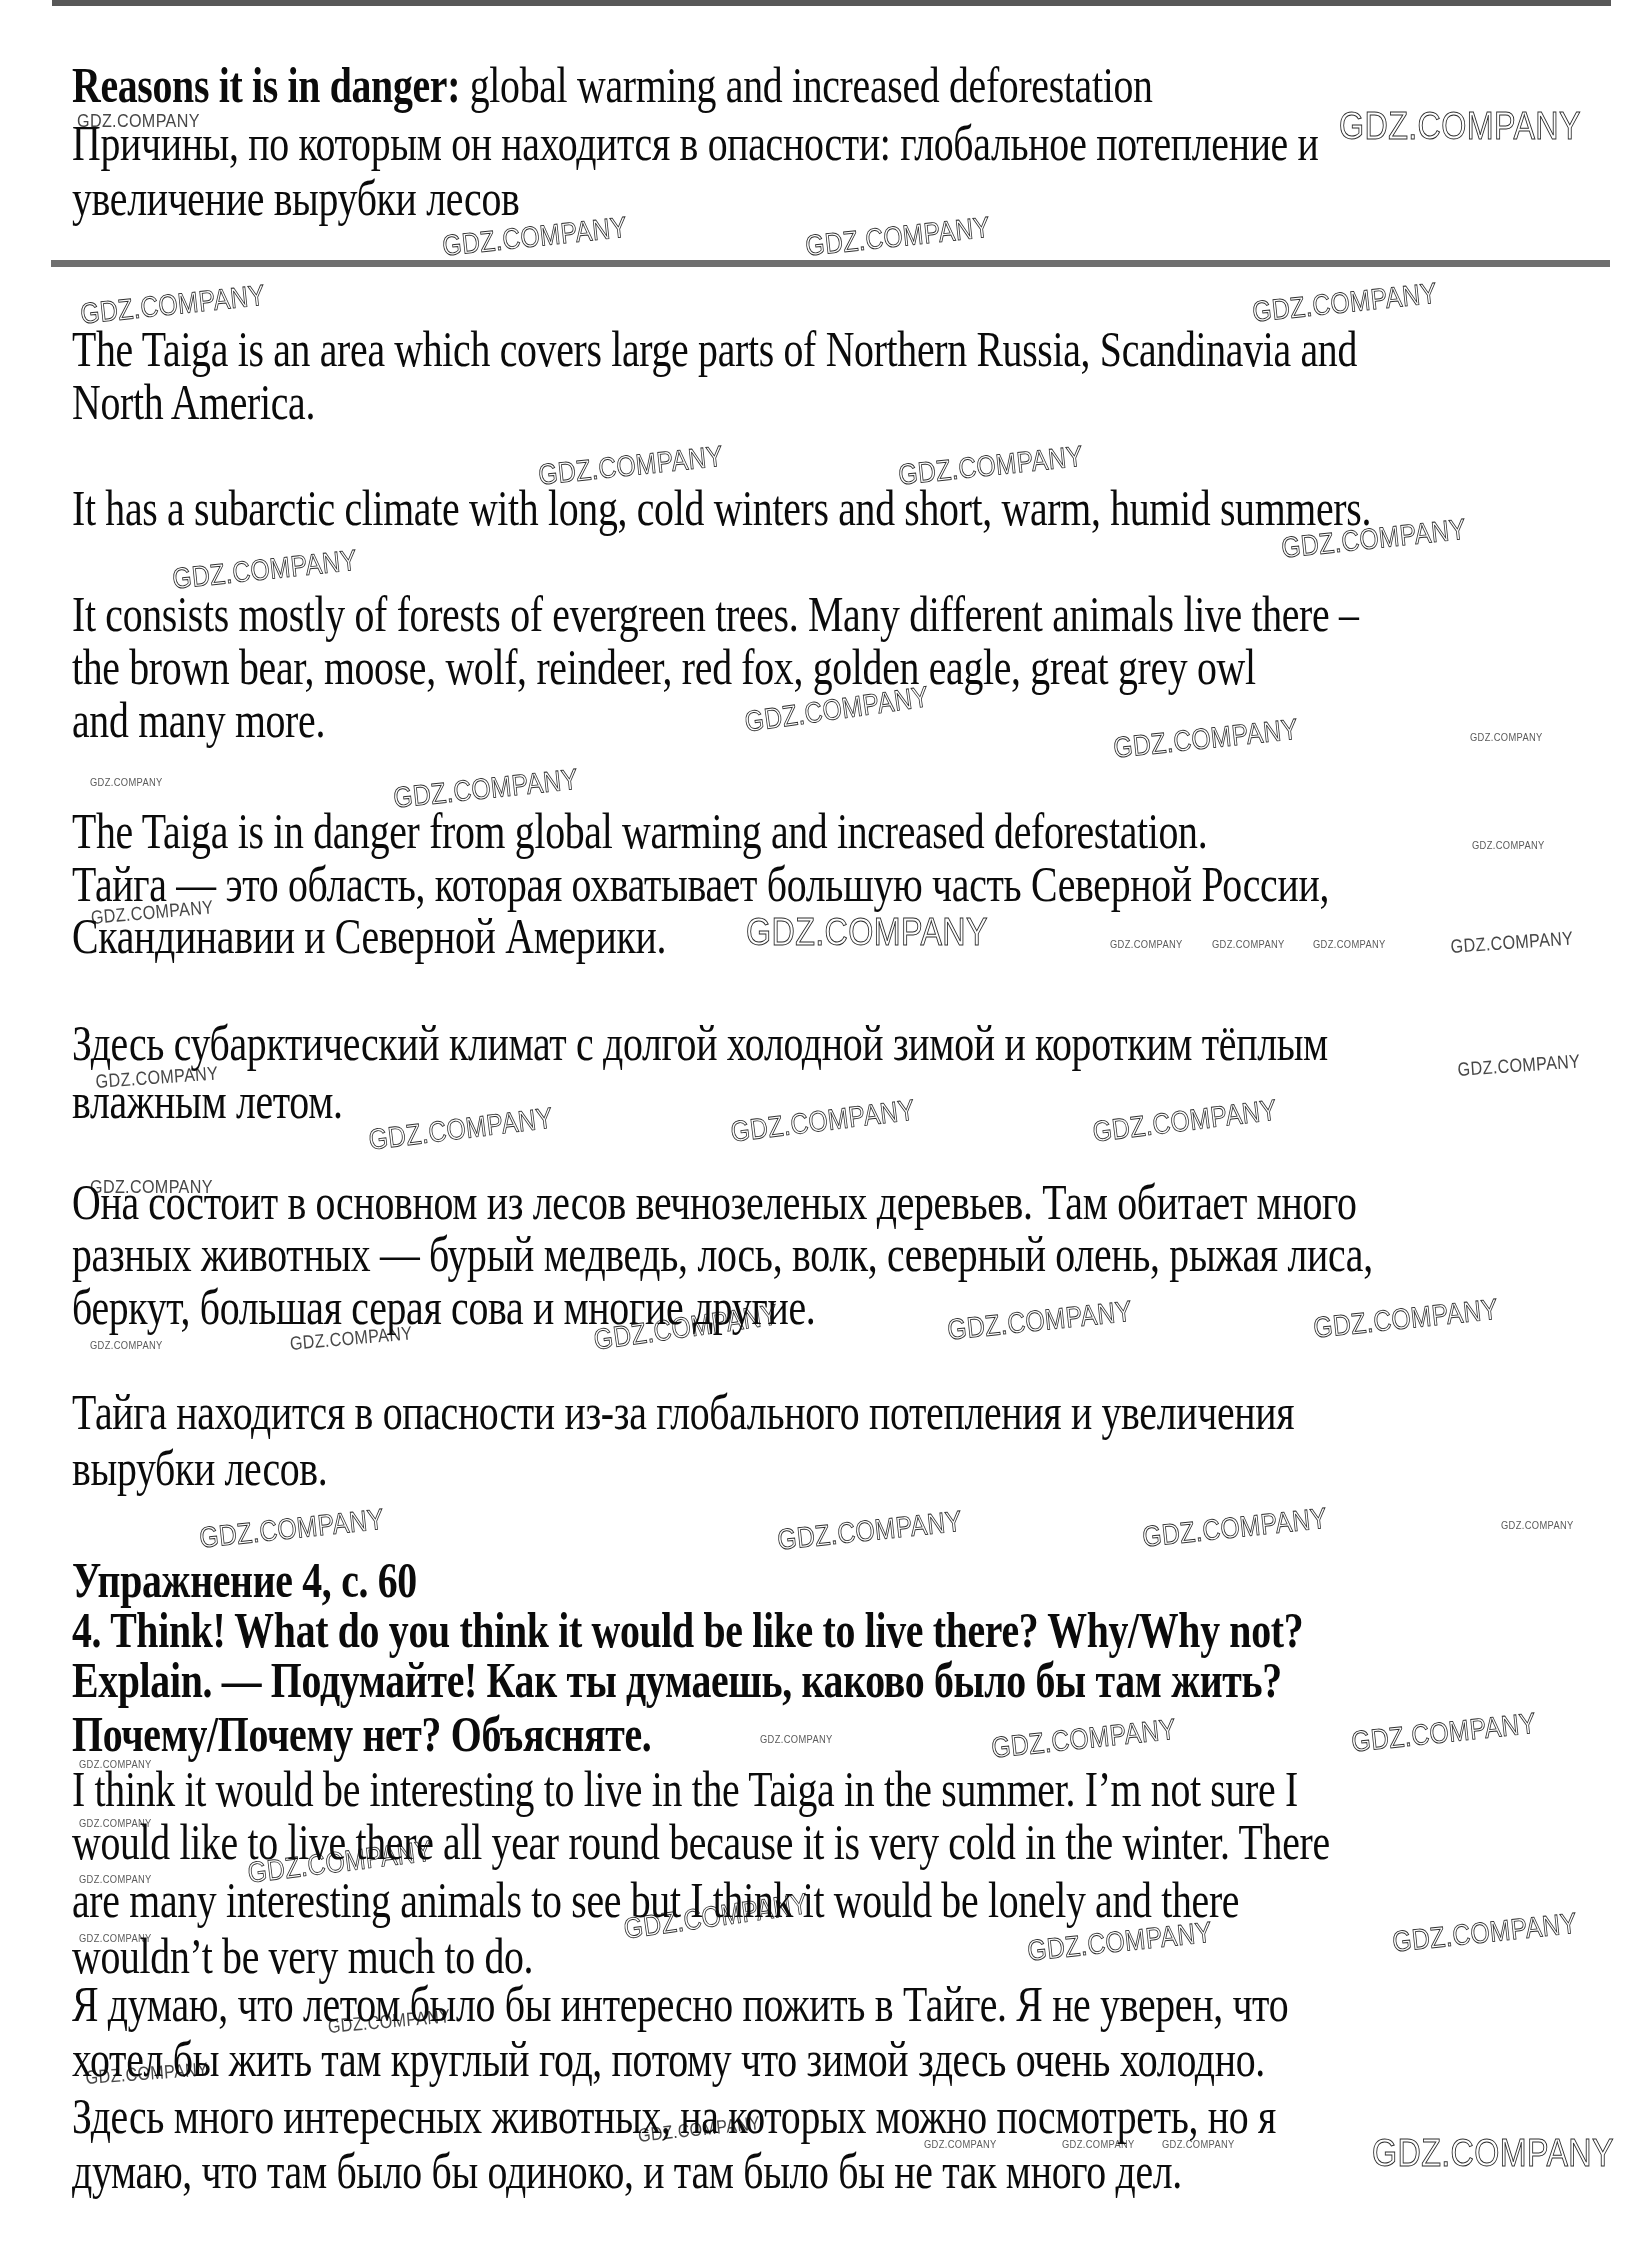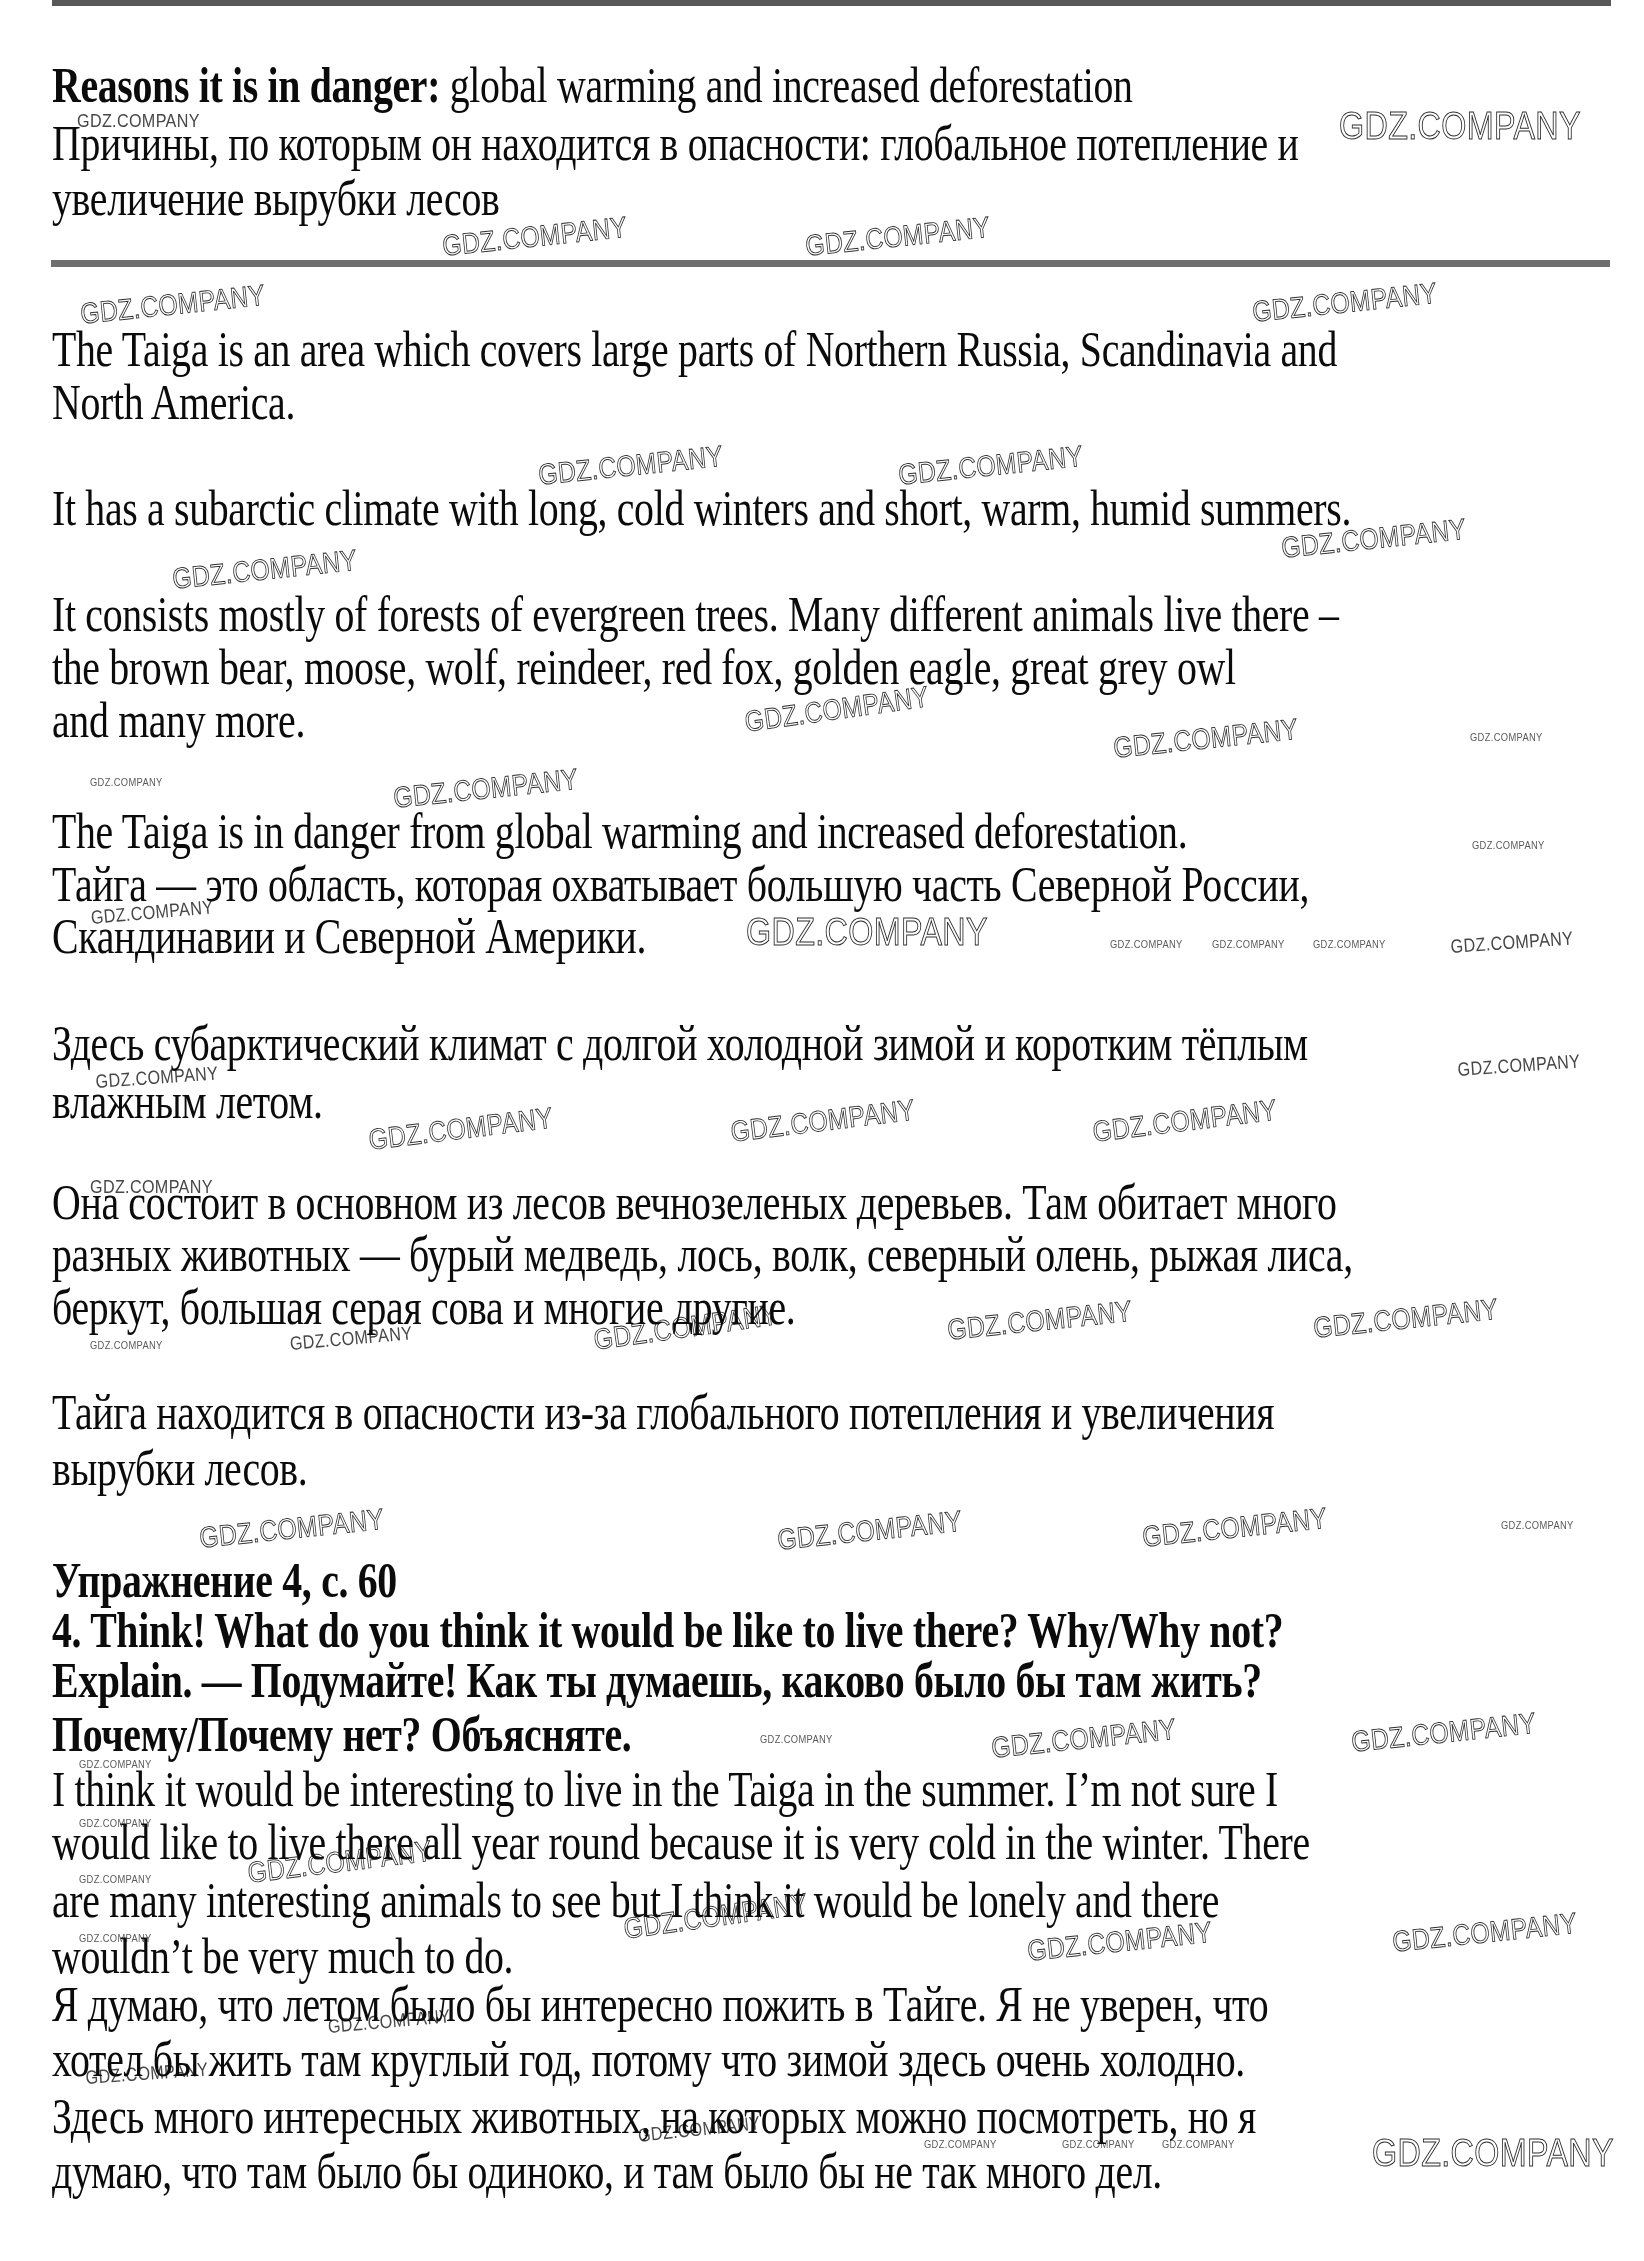--- a/index.html
+++ b/index.html
@@ -97,21 +97,21 @@
       <span class="wm m" style="left: 1026px; top: 1937px; transform: rotate(-6deg) scale(0.85, 1);">GDZ.COMPANY</span>
       <span class="wm m" style="left: 1391px; top: 1928px; transform: rotate(-6deg) scale(0.85, 1);">GDZ.COMPANY</span>
       <span class="wm s" style="left: 327px; top: 2017px; transform: rotate(-5deg) scale(0.85, 1);">GDZ.COMPANY</span>
       <span class="wm s" style="left: 85px; top: 2068px; transform: rotate(-4deg) scale(0.85, 1);">GDZ.COMPANY</span>
       <span class="wm s" style="left: 637px; top: 2126px; transform: rotate(-6deg) scale(0.85, 1);">GDZ.COMPANY</span>
       <span class="wm xs" style="left: 924px; top: 2139px; transform: rotate(0deg) scale(0.85, 1);">GDZ.COMPANY</span>
       <span class="wm xs" style="left: 1062px; top: 2139px; transform: rotate(0deg) scale(0.85, 1);">GDZ.COMPANY</span>
       <span class="wm xs" style="left: 1162px; top: 2139px; transform: rotate(0deg) scale(0.85, 1);">GDZ.COMPANY</span>
       <span class="wm l" style="left: 1372px; top: 2134px; transform: rotate(0deg) scale(0.85, 1);">GDZ.COMPANY</span>
     </div>
-  <div id="text-layer" style="position:absolute; inset:0; z-index:2;">
+  <div id="text-layer" style="position:absolute; inset:0; z-index:2;margin-left:20px;">
       <div class="line" style="top: 60px; color: rgb(11, 11, 11);"><b>Reasons it is in danger:</b><span> global warming and increased deforestation</span></div>
       <div class="line" style="top: 118px; color: rgb(11, 11, 11);">Причины, по которым он находится в опасности: глобальное потепление и</div>
       <div class="line" style="top: 173px; color: rgb(11, 11, 11);">увеличение вырубки лесов</div>
       <div class="line" style="top: 324px; color: rgb(11, 11, 11);">The Taiga is an area which covers large parts of Northern Russia, Scandinavia and</div>
       <div class="line" style="top: 377px; color: rgb(11, 11, 11);">North America.</div>
       <div class="line" style="top: 483px; color: rgb(11, 11, 11);">It has a subarctic climate with long, cold winters and short, warm, humid summers.</div>
       <div class="line" style="top: 589px; color: rgb(11, 11, 11);">It consists mostly of forests of evergreen trees. Many different animals live there –</div>
       <div class="line" style="top: 642px; color: rgb(11, 11, 11);">the brown bear, moose, wolf, reindeer, red fox, golden eagle, great grey owl</div>
       <div class="line" style="top: 695px; color: rgb(11, 11, 11);">and many more.</div>
       <div class="line" style="top: 806px; color: rgb(11, 11, 11);">The Taiga is in danger from global warming and increased deforestation.</div>

